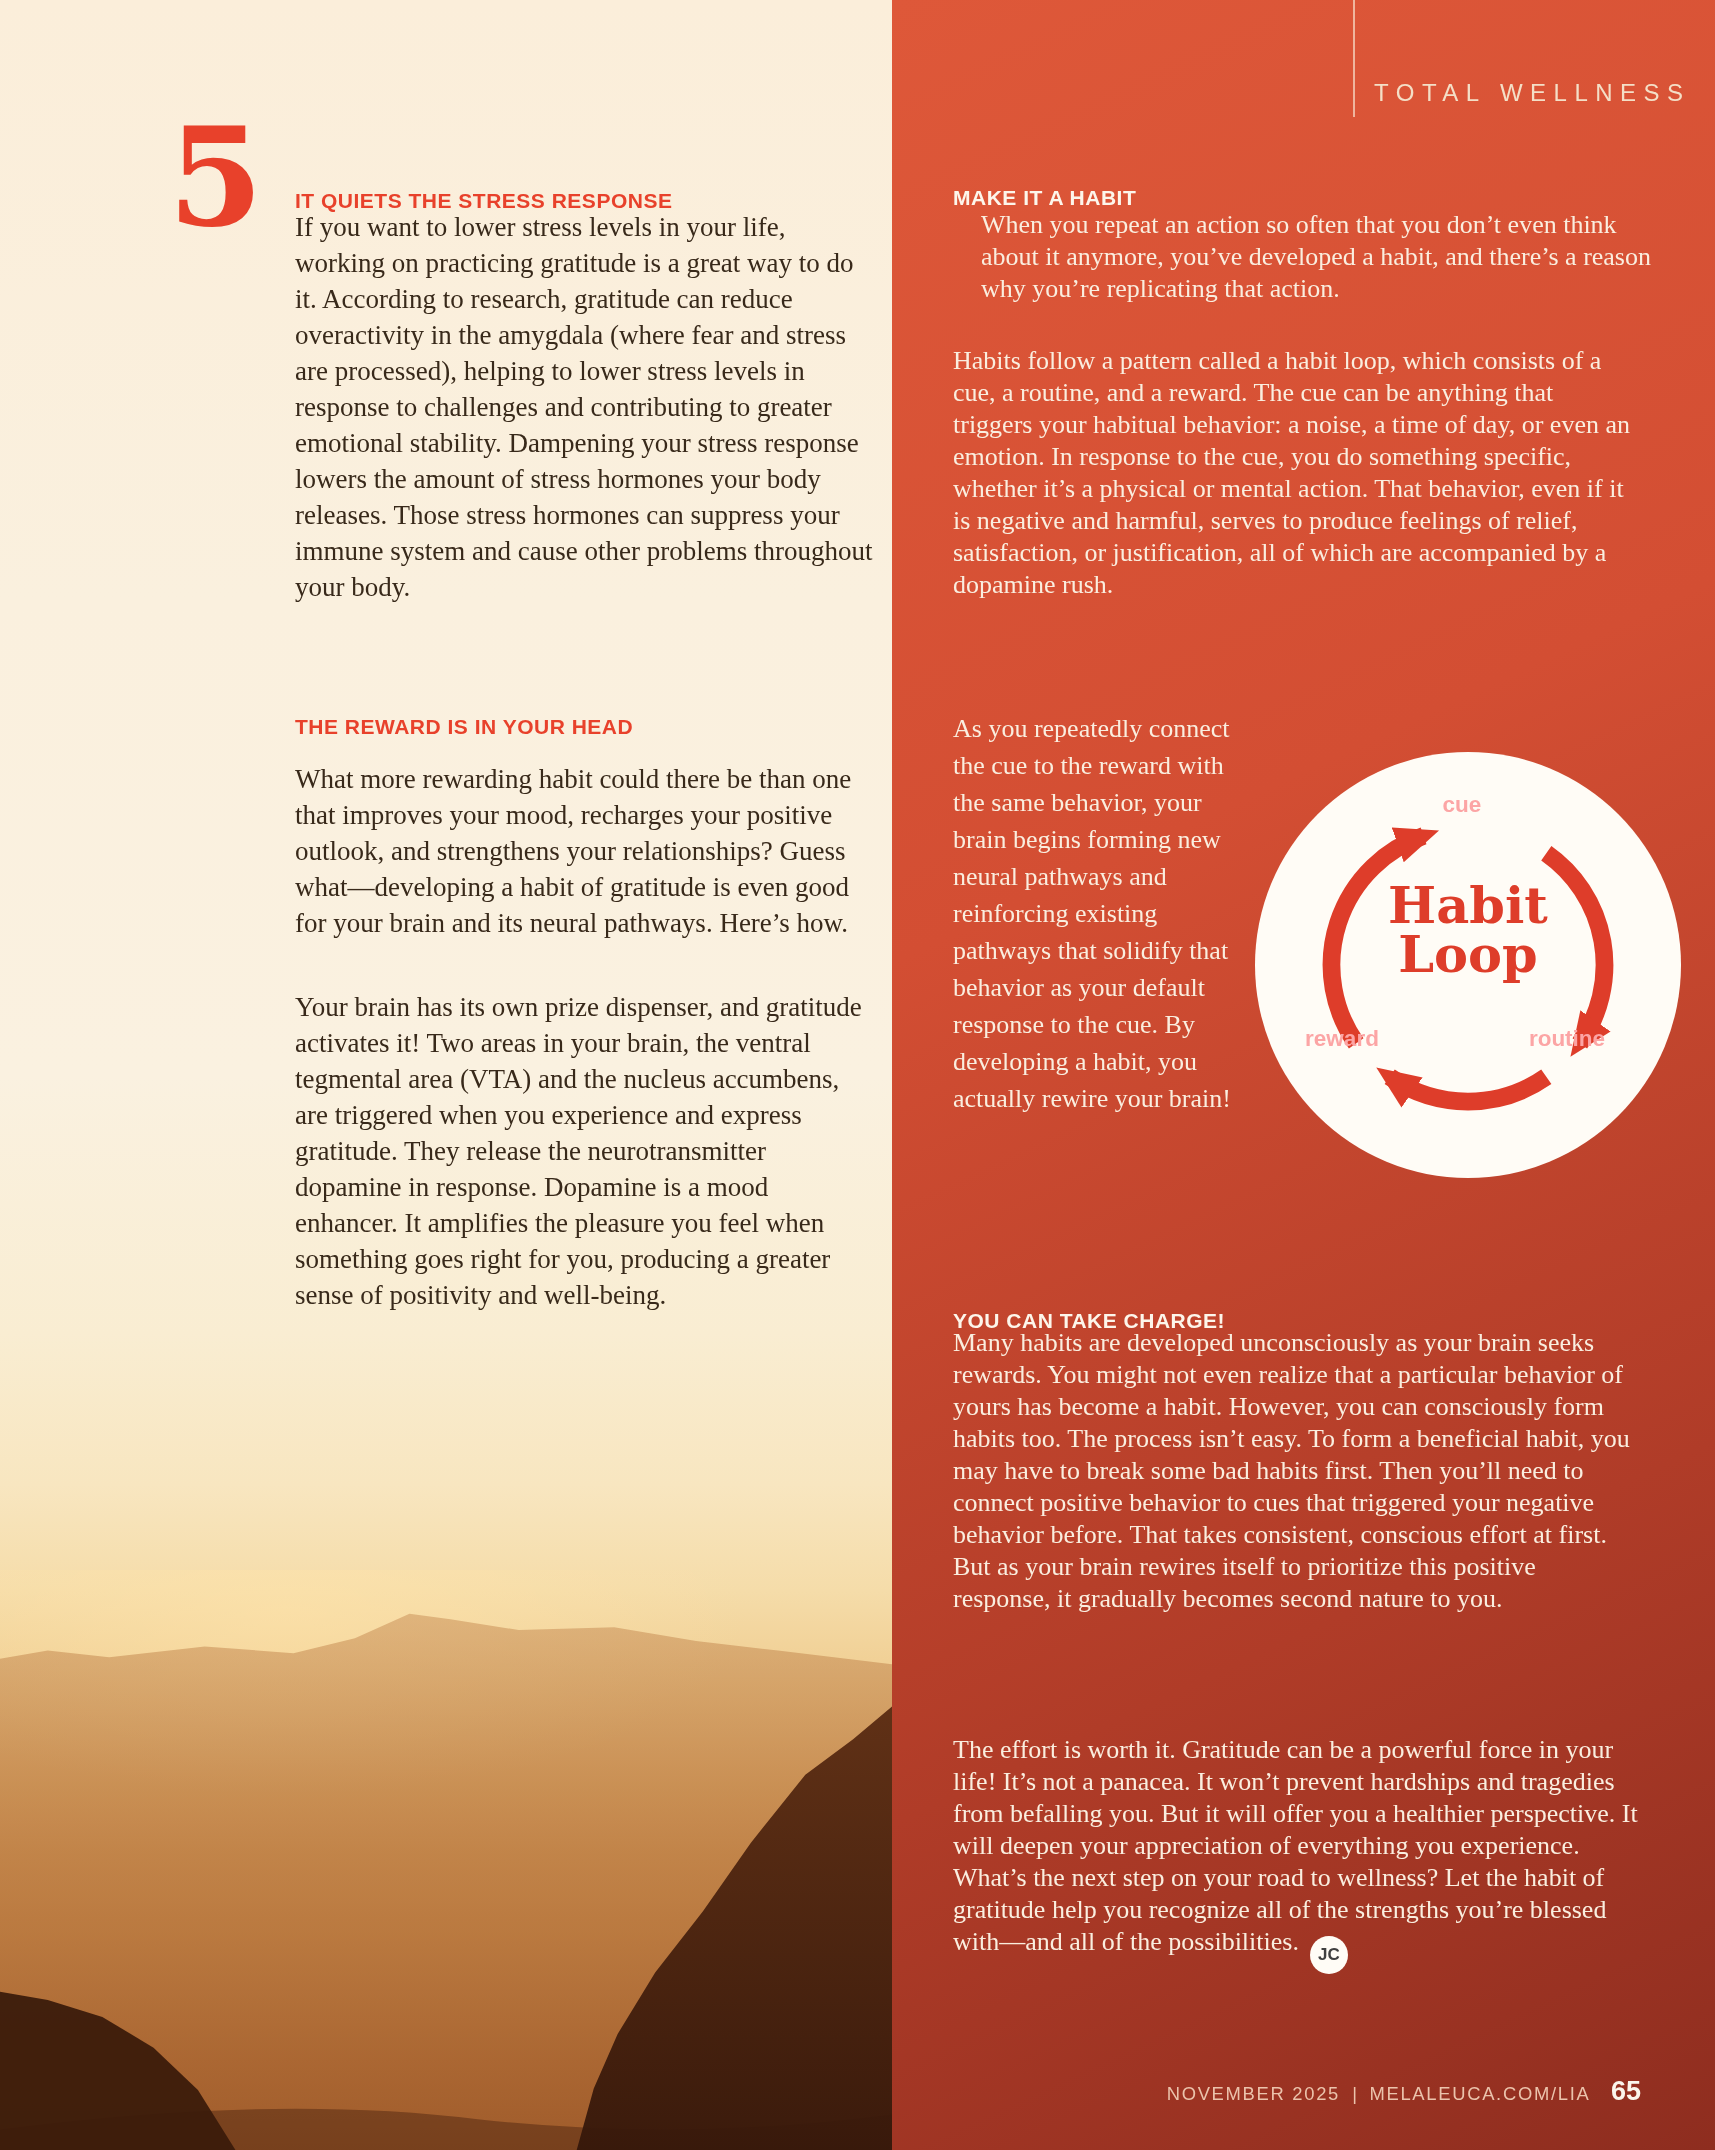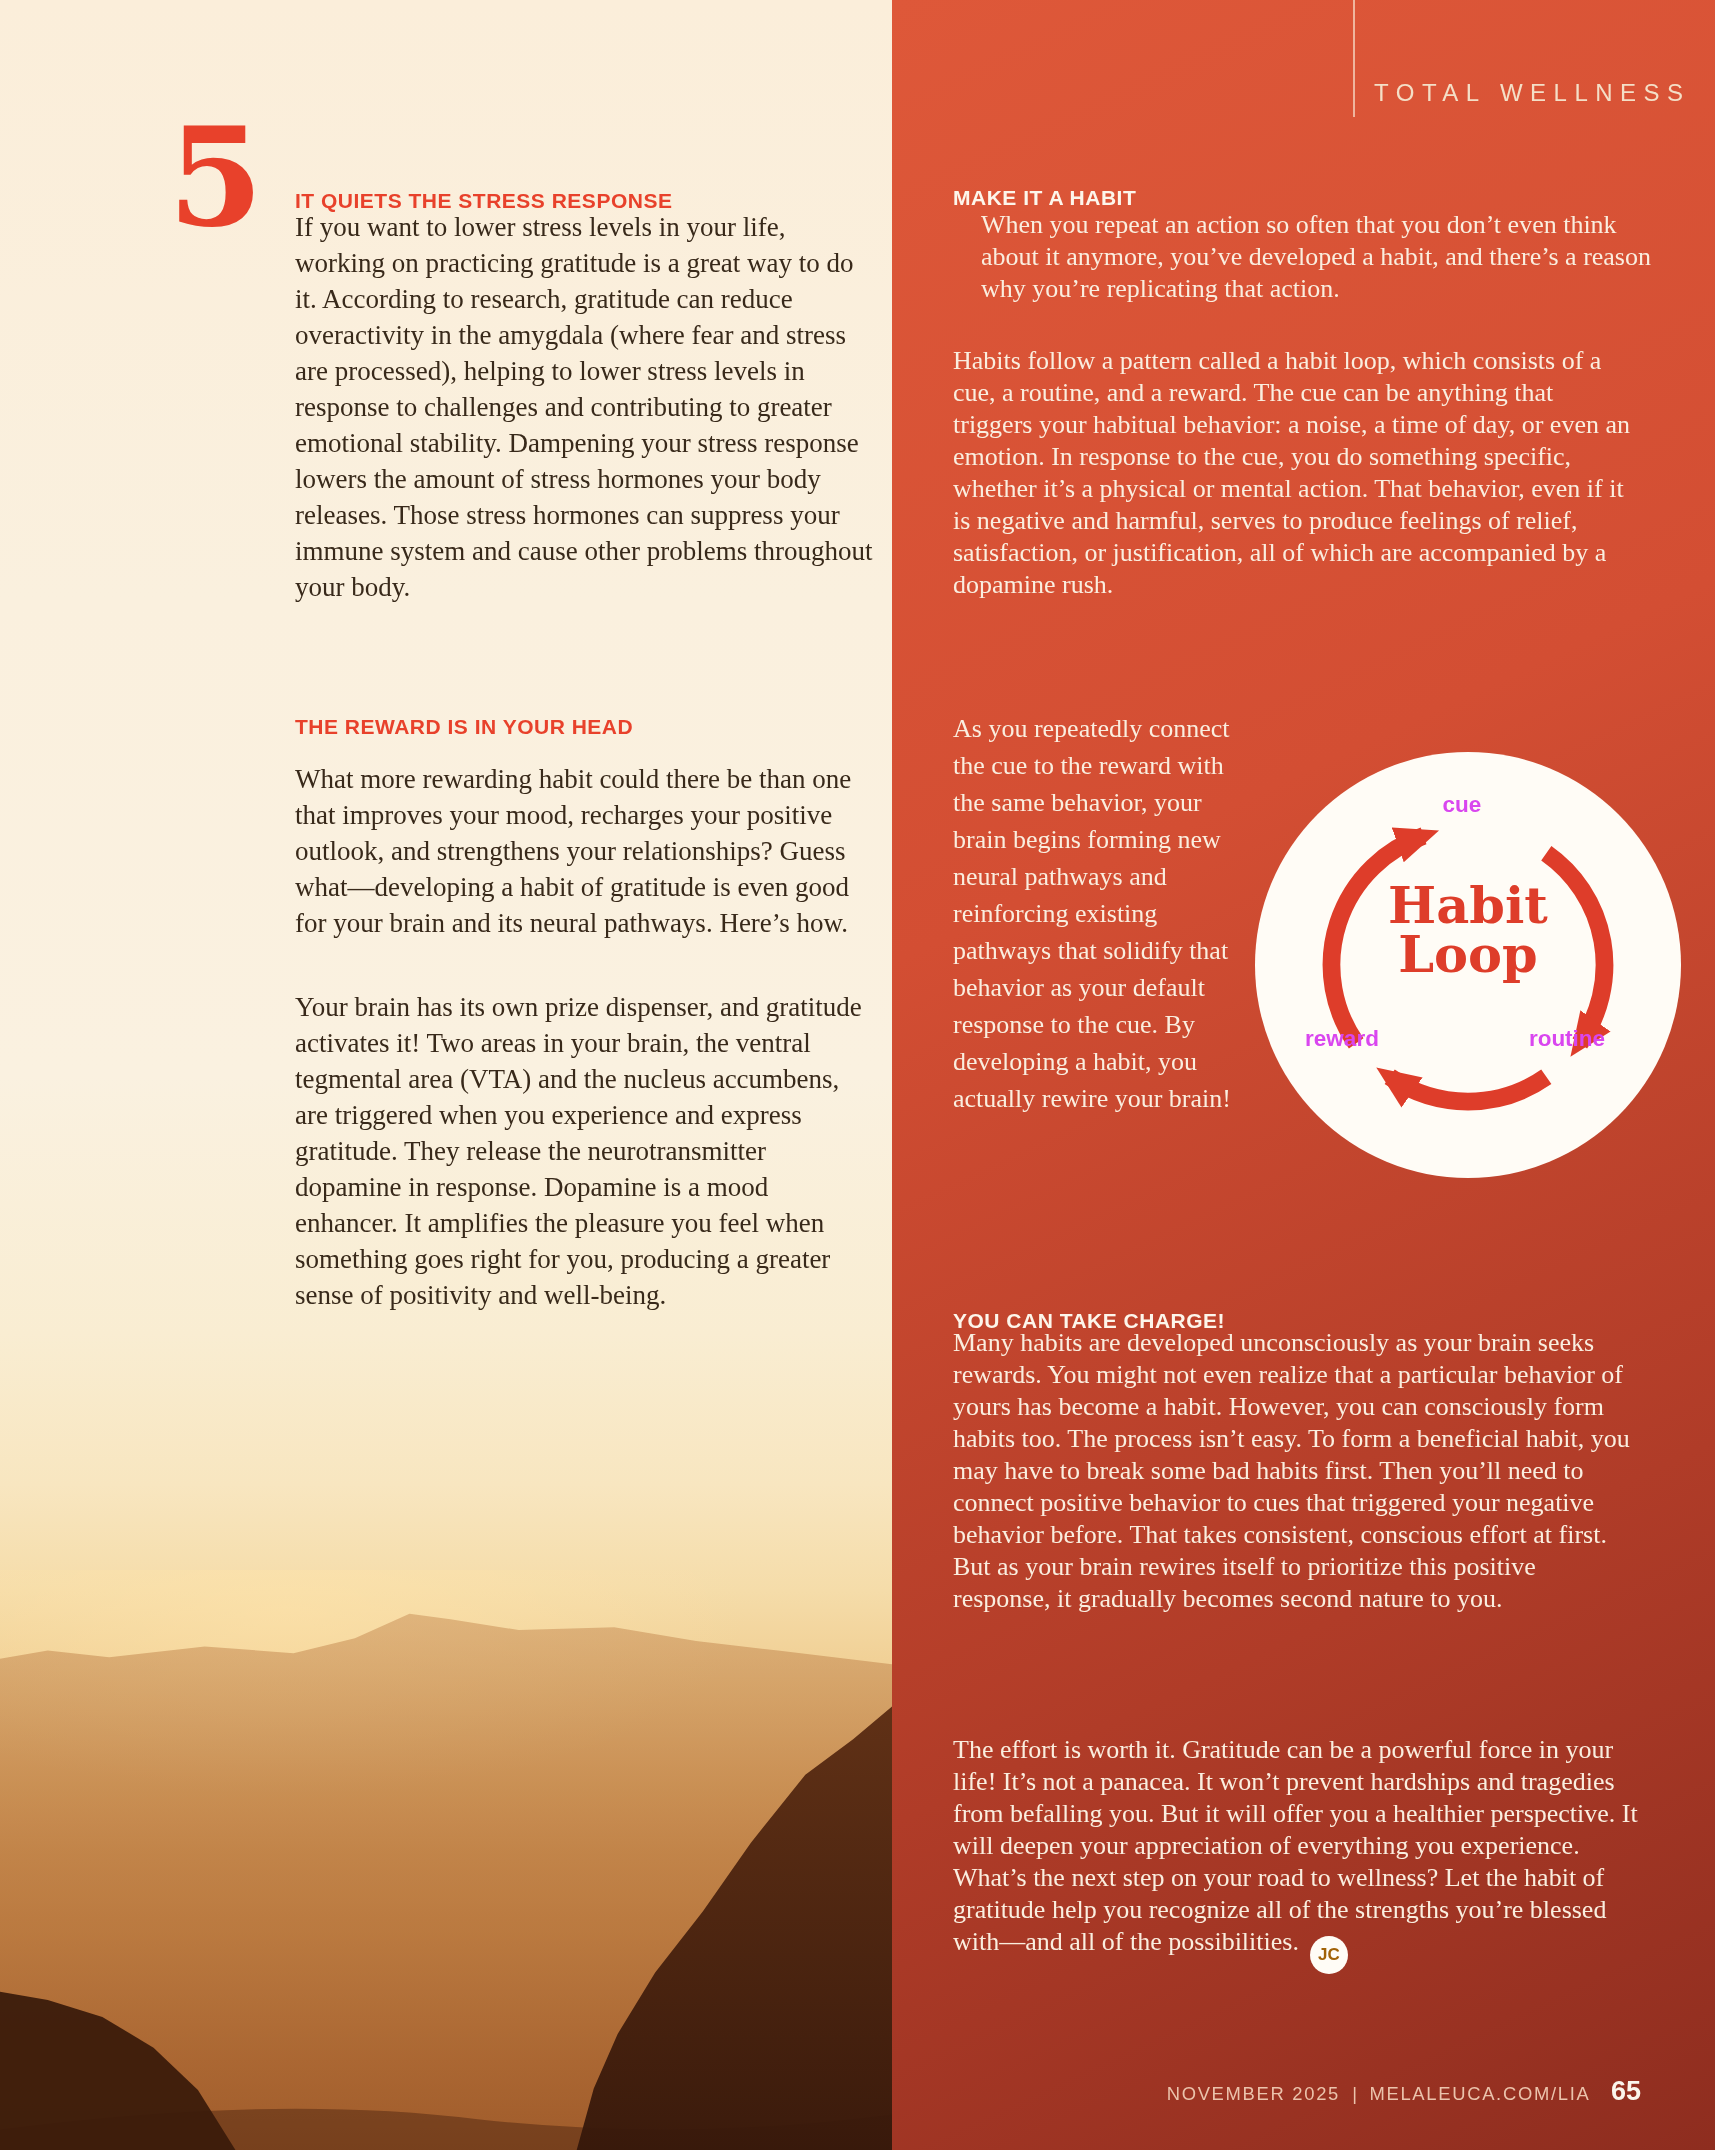--- a/index.html
+++ b/index.html
@@ -35,27 +35,27 @@
   .rp{font-size:26px;line-height:32px;color:#FAEEDF;margin:0;width:683px;left:953px;}
   .rp-narrow{width:294px;line-height:37px;}
 
   
   .loop-svg{position:absolute;left:1255px;top:752px;width:426px;height:426px;display:block;}
   .loop-title{position:absolute;left:1468px;top:881px;transform:translateX(-50%);
     font-family:"DejaVu Serif",serif;font-weight:700;font-size:51px;line-height:49px;
     color:#DE3D2A;text-align:center;white-space:nowrap;}
   .loop-label{position:absolute;transform:translateX(-50%);
     font-family:"Liberation Sans",sans-serif;font-weight:700;font-size:22.5px;
-    color:#d946ef;white-space:nowrap;}
+    color:#fca5a5;white-space:nowrap;}
 
   
   .endmark{display:inline-block;width:38px;height:38px;border-radius:50%;
     background:#FFFCF6;margin-left:11px;vertical-align:-9.6px;text-align:center;}
   .endmark span{font-family:"Liberation Sans",sans-serif;font-weight:700;font-size:17px;
-    line-height:38px;color:#a16207;letter-spacing:0;}
+    line-height:38px;color:#404040;letter-spacing:0;}
   .footer{position:absolute;right:74px;top:2076px;display:flex;align-items:baseline;
     font-family:"Liberation Sans",sans-serif;color:#EBC3AC;}
   .footer .ft{font-size:18.4px;letter-spacing:1.7px;white-space:nowrap;}
   .footer .sep{margin:0 12.3px;font-size:18.4px;}
   .footer .pageno{margin-left:20.5px;font-size:27px;font-weight:700;color:#FBF5EC;letter-spacing:0;}
 </style>
 </head>
 <body>
 
 <div class="page">

